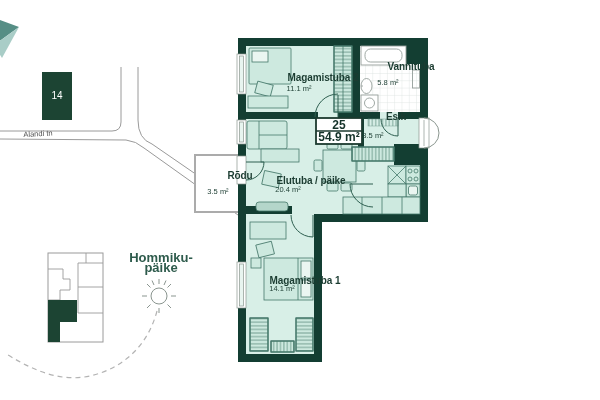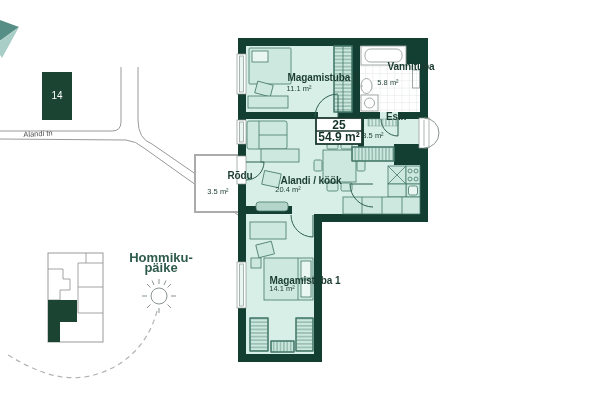--- a/index.html
+++ b/index.html
@@ -224,21 +224,21 @@
 
 <div class="lbl nm" style="left:389px;top:67px">Vannituba</div>
 <div class="lbl ar" style="left:388px;top:83px">5.8 m²</div>
 
 <div class="lbl nm" style="left:374px;top:117px">Esik</div>
 <div class="lbl ar" style="left:373px;top:136px">3.5 m²</div>
 
 <div class="lbl apt-no" style="left:339px;top:125px">25</div>
 <div class="lbl apt-area" style="left:339px;top:137px">54.9 m²</div>
 
-<div class="lbl nm" style="left:289px;top:181px">Alandi / köök</div>
+<div class="lbl nm" style="left:289px;top:181px">Elutuba / päike</div>
 <div class="lbl ar" style="left:288px;top:190px">20.4 m²</div>
 
 <div class="lbl nm" style="left:218px;top:176px">Rõdu</div>
 <div class="lbl ar" style="left:218px;top:192px">3.5 m²</div>
 
 <div class="lbl nm" style="left:283px;top:281px">Magamistuba 1</div>
 <div class="lbl ar" style="left:282px;top:289px">14.1 m²</div>
 
 </div>
 

